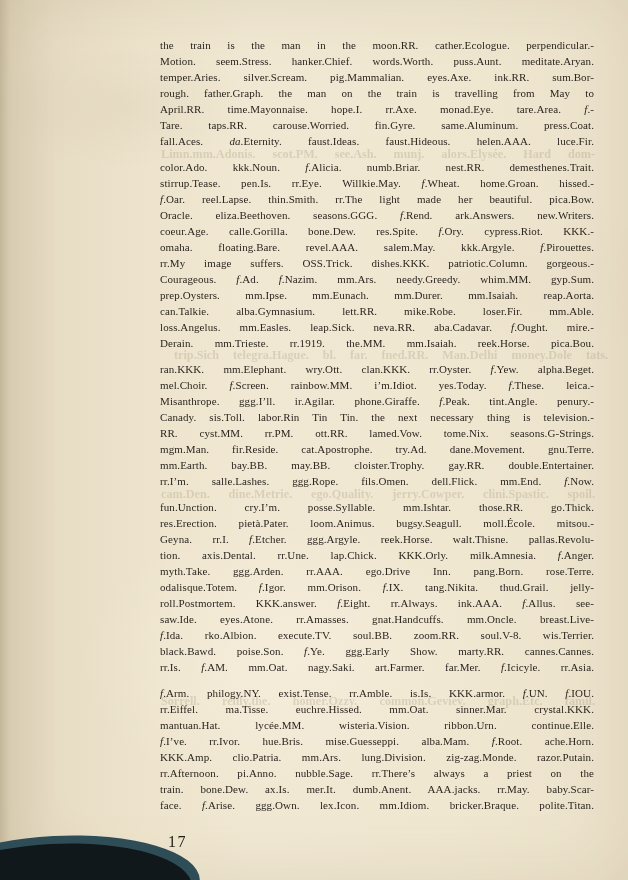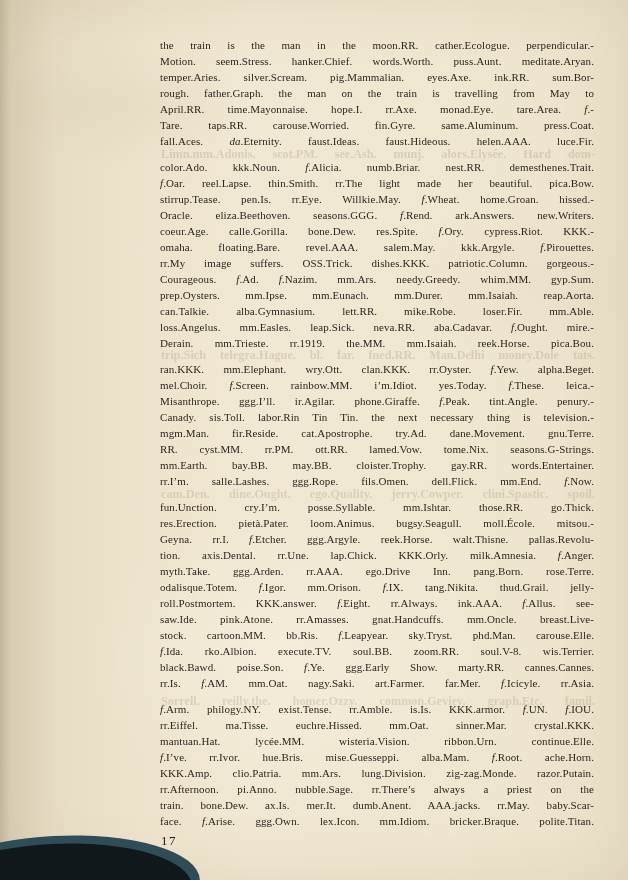--- a/index.html
+++ b/index.html
@@ -52,27 +52,27 @@
     line-height: 14px;
     text-align: justify;
     text-align-last: justify;
     color: rgba(102, 88, 62, 0.34);
     opacity: 0.5;
     filter: blur(0.6px);
     pointer-events: none;
     font-weight: bold;
   }
   .ghost-1 { top: 147px; }
-  .ghost-2 { top: 348px; }
+  .ghost-2 { top: 348px; margin-left: 13px; }
   .ghost-3 { top: 487px; }
   .ghost-4 { top: 694px; }
   .page-number {
     position: absolute;
-    left: 161px; top: 833px;
-    font-size: 13px;
+    left: 168px; top: 833px;
+    font-size: 16px;
     letter-spacing: 1.5px;
     color: #221d17;
   }
   .corner-teal {
     position: absolute;
     left: -88px; bottom: -58px;
     width: 288px; height: 102px;
     border-radius: 50%;
     background: #2e4d57;
     transform: rotate(-3deg);
@@ -87,67 +87,66 @@
   }
 </style>
 </head>
 <body>
 
 <div class="page">
   <div class="texture"></div>
 
   <div class="ghost ghost-1">Limn.mm.Adonis. scot.PM. see.Ash. munj. alors.Elysée. Hard dom-</div>
   <div class="ghost ghost-2">trip.Sich telegra.Hague. bl. far. fned.RR. Man.Delhi money.Dole tats.</div>
-  <div class="ghost ghost-3">cam.Den. dine.Ought. ego.Quality. jerry.Cowper. clini.Spastic. spoil.</div>
+  <div class="ghost ghost-3">cam.Den. dine.Metrie. ego.Quality. jerry.Cowper. clini.Spastic. spoil.</div>
   <div class="ghost ghost-4">Sorrell. reilly.the. homer.Ozzy. common.Geviev. graph.Etc. famil.</div>
 
   <div class="text-block">
       <div class="para">
         <div class="line">the train is the man in the moon.RR. cather.Ecologue. perpendicular.-</div>
         <div class="line">Motion. seem.Stress. hanker.Chief. words.Worth. puss.Aunt. meditate.Aryan.</div>
         <div class="line">temper.Aries. silver.Scream. pig.Mammalian. eyes.Axe. ink.RR. sum.Bor-</div>
         <div class="line">rough. father.Graph. the man on the train is travelling from May to</div>
         <div class="line">April.RR. time.Mayonnaise. hope.I. rr.Axe. monad.Eye. tare.Area. <i>f</i>.-</div>
         <div class="line">Tare. taps.RR. carouse.Worried. fin.Gyre. same.Aluminum. press.Coat.</div>
         <div class="line">fall.Aces. <i>da</i>.Eternity. faust.Ideas. faust.Hideous. helen.AAA. luce.Fir.</div>
       </div>
       <div class="para">
         <div class="line">color.Ado. kkk.Noun. <i>f</i>.Alicia. numb.Briar. nest.RR. demesthenes.Trait.</div>
+        <div class="line">stirrup.Tease. pen.Is. rr.Eye. Willkie.May. <i>f</i>.Wheat. home.Groan. hissed.-</div>
         <div class="line"><i>f</i>.Oar. reel.Lapse. thin.Smith. rr.The light made her beautiful. pica.Bow.</div>
-        <div class="line">stirrup.Tease. pen.Is. rr.Eye. Willkie.May. <i>f</i>.Wheat. home.Groan. hissed.-</div>
         <div class="line">Oracle. eliza.Beethoven. seasons.GGG. <i>f</i>.Rend. ark.Answers. new.Writers.</div>
         <div class="line">coeur.Age. calle.Gorilla. bone.Dew. res.Spite. <i>f</i>.Ory. cypress.Riot. KKK.-</div>
         <div class="line">omaha. floating.Bare. revel.AAA. salem.May. kkk.Argyle. <i>f</i>.Pirouettes.</div>
         <div class="line">rr.My image suffers. OSS.Trick. dishes.KKK. patriotic.Column. gorgeous.-</div>
         <div class="line">Courageous. <i>f</i>.Ad. <i>f</i>.Nazim. mm.Ars. needy.Greedy. whim.MM. gyp.Sum.</div>
         <div class="line">prep.Oysters. mm.Ipse. mm.Eunach. mm.Durer. mm.Isaiah. reap.Aorta.</div>
         <div class="line">can.Talkie. alba.Gymnasium. lett.RR. mike.Robe. loser.Fir. mm.Able.</div>
         <div class="line">loss.Angelus. mm.Easles. leap.Sick. neva.RR. aba.Cadavar. <i>f</i>.Ought. mire.-</div>
         <div class="line">Derain. mm.Trieste. rr.1919. the.MM. mm.Isaiah. reek.Horse. pica.Bou.</div>
       </div>
       <div class="para">
         <div class="line">ran.KKK. mm.Elephant. wry.Ott. clan.KKK. rr.Oyster. <i>f</i>.Yew. alpha.Beget.</div>
         <div class="line">mel.Choir. <i>f</i>.Screen. rainbow.MM. i’m.Idiot. yes.Today. <i>f</i>.These. leica.-</div>
         <div class="line">Misanthrope. ggg.I’ll. ir.Agilar. phone.Giraffe. <i>f</i>.Peak. tint.Angle. penury.-</div>
         <div class="line">Canady. sis.Toll. labor.Rin Tin Tin. the next necessary thing is television.-</div>
+        <div class="line">RR. cyst.MM. rr.PM. ott.RR. lamed.Vow. tome.Nix. seasons.G-Strings.</div>
         <div class="line">mgm.Man. fir.Reside. cat.Apostrophe. try.Ad. dane.Movement. gnu.Terre.</div>
-        <div class="line">RR. cyst.MM. rr.PM. ott.RR. lamed.Vow. tome.Nix. seasons.G-Strings.</div>
-        <div class="line">mm.Earth. bay.BB. may.BB. cloister.Trophy. gay.RR. words.Entertainer.</div>
+        <div class="line">mm.Earth. bay.BB. may.BB. cloister.Trophy. gay.RR. double.Entertainer.</div>
         <div class="line">rr.I’m. salle.Lashes. ggg.Rope. fils.Omen. dell.Flick. mm.End. <i>f</i>.Now.</div>
       </div>
       <div class="para">
         <div class="line">fun.Unction. cry.I’m. posse.Syllable. mm.Ishtar. those.RR. go.Thick.</div>
         <div class="line">res.Erection. pietà.Pater. loom.Animus. bugsy.Seagull. moll.École. mitsou.-</div>
         <div class="line">Geyna. rr.I. <i>f</i>.Etcher. ggg.Argyle. reek.Horse. walt.Thisne. pallas.Revolu-</div>
         <div class="line">tion. axis.Dental. rr.Une. lap.Chick. KKK.Orly. milk.Amnesia. <i>f</i>.Anger.</div>
         <div class="line">myth.Take. ggg.Arden. rr.AAA. ego.Drive Inn. pang.Born. rose.Terre.</div>
         <div class="line">odalisque.Totem. <i>f</i>.Igor. mm.Orison. <i>f</i>.IX. tang.Nikita. thud.Grail. jelly-</div>
         <div class="line">roll.Postmortem. KKK.answer. <i>f</i>.Eight. rr.Always. ink.AAA. <i>f</i>.Allus. see-</div>
-        <div class="line">saw.Ide. pink.Atone. rr.Amasses. gnat.Handcuffs. mm.Oncle. breast.Live-</div>
-        <div class="line">stock. cartoon.MM. bb.Ris. <i>f</i>.Leapyear. sky.Tryst. phd.Man. carouse.Elle.</div>
+        <div class="line">saw.Ide. eyes.Atone. rr.Amasses. gnat.Handcuffs. mm.Oncle. breast.Live-</div>
         <div class="line"><i>f</i>.Ida. rko.Albion. execute.TV. soul.BB. zoom.RR. soul.V-8. wis.Terrier.</div>
         <div class="line">black.Bawd. poise.Son. <i>f</i>.Ye. ggg.Early Show. marty.RR. cannes.Cannes.</div>
         <div class="line">rr.Is. <i>f</i>.AM. mm.Oat. nagy.Saki. art.Farmer. far.Mer. <i>f</i>.Icicyle. rr.Asia.</div>
       </div>
       <div class="para">
         <div class="line"><i>f</i>.Arm. philogy.NY. exist.Tense. rr.Amble. is.Is. KKK.armor. <i>f</i>.UN. <i>f</i>.IOU.</div>
         <div class="line">rr.Eiffel. ma.Tisse. euchre.Hissed. mm.Oat. sinner.Mar. crystal.KKK.</div>
         <div class="line">mantuan.Hat. lycée.MM. wisteria.Vision. ribbon.Urn. continue.Elle.</div>
         <div class="line"><i>f</i>.I’ve. rr.Ivor. hue.Bris. mise.Guesseppi. alba.Mam. <i>f</i>.Root. ache.Horn.</div>
         <div class="line">KKK.Amp. clio.Patria. mm.Ars. lung.Division. zig-zag.Monde. razor.Putain.</div>

